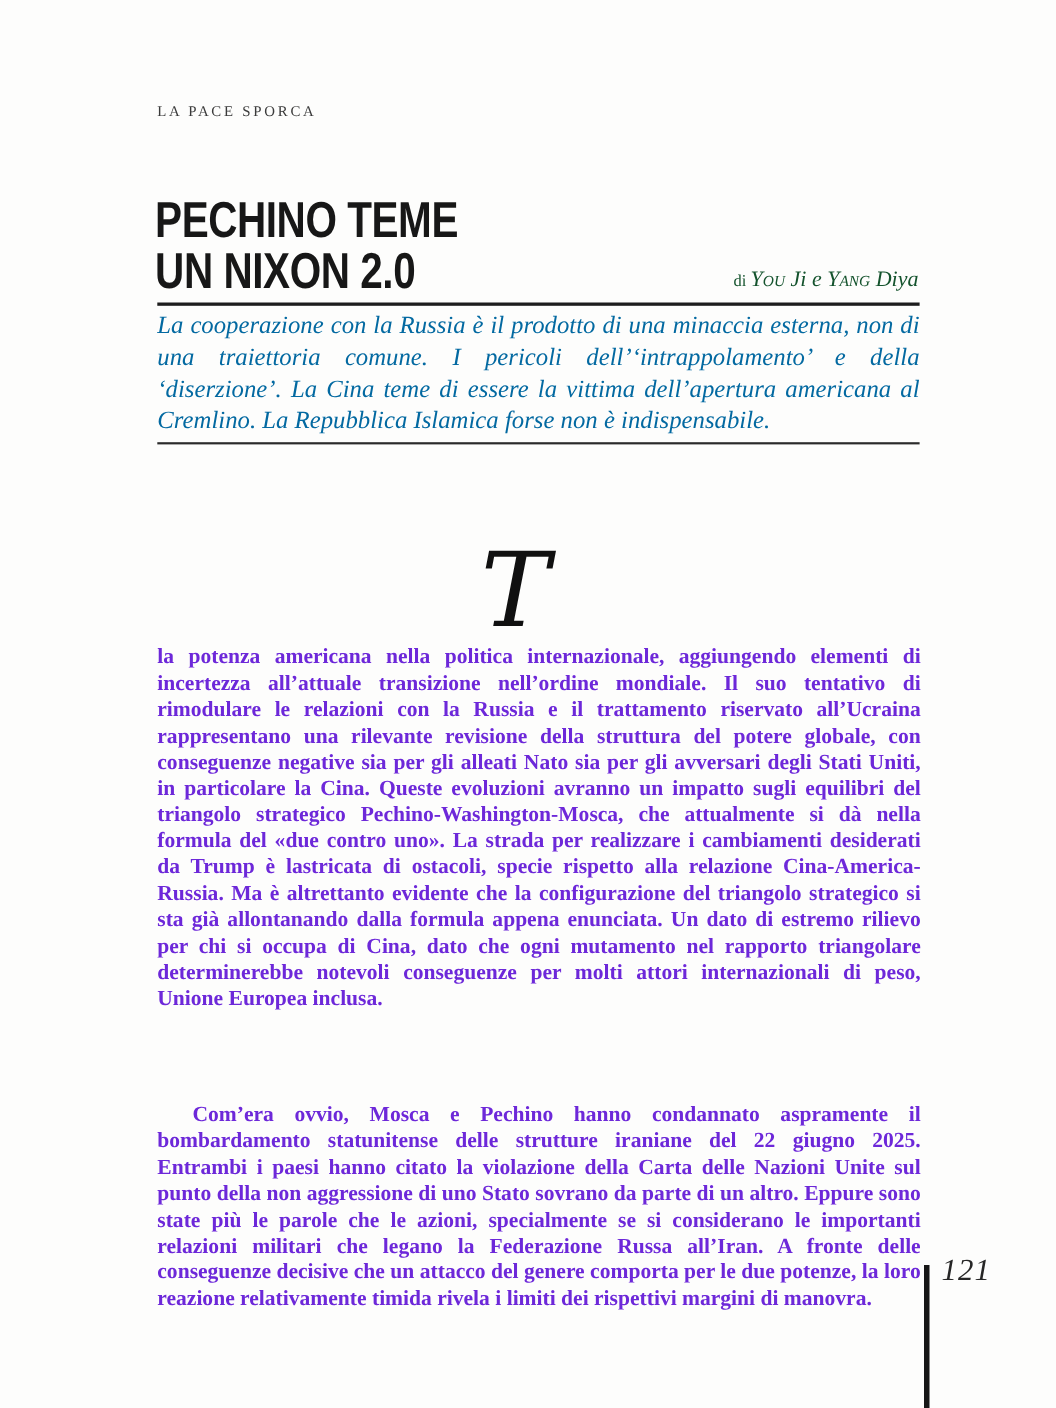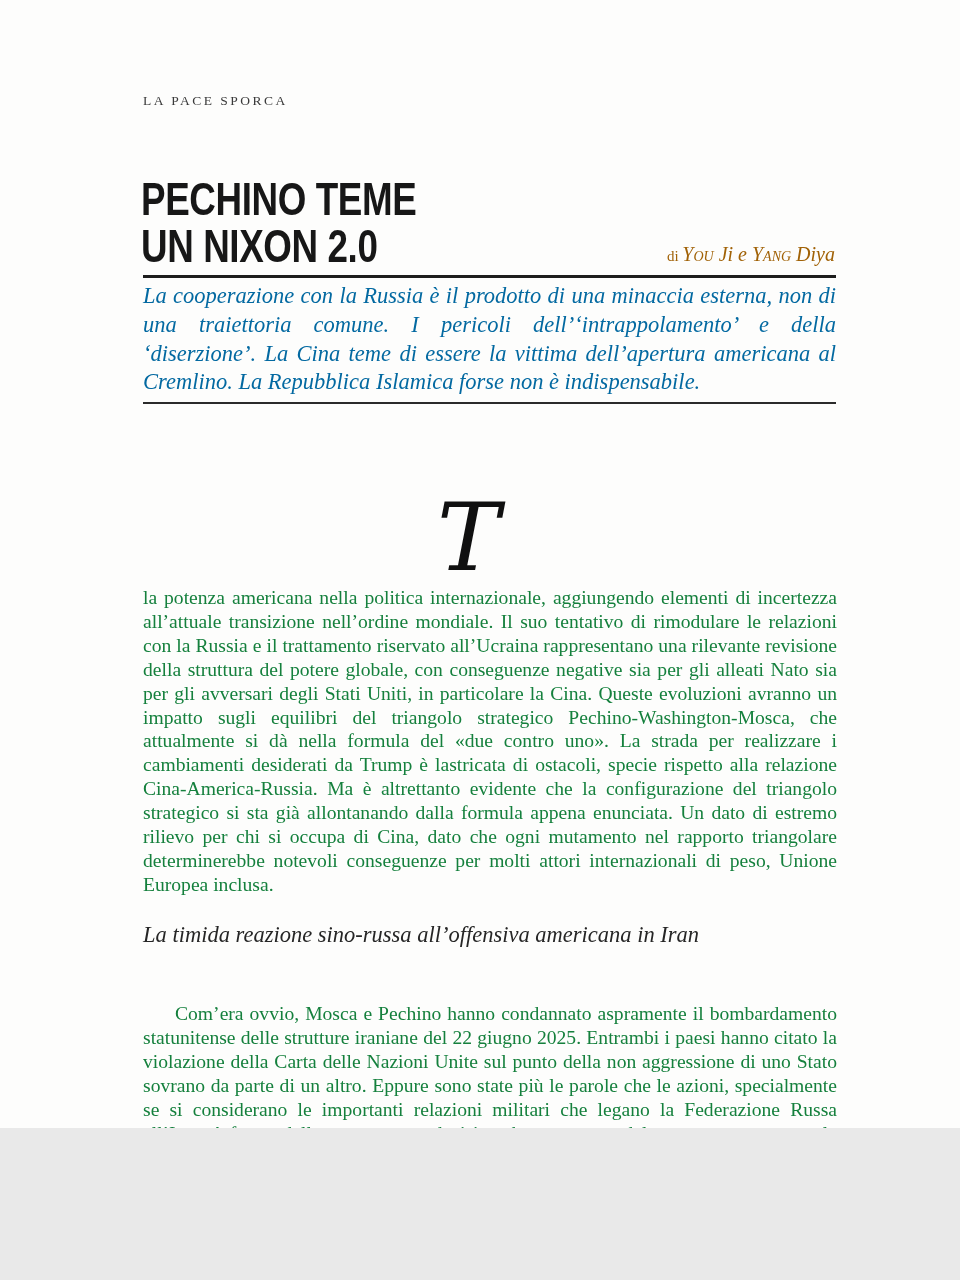--- a/index.html
+++ b/index.html
@@ -3,21 +3,21 @@
 <meta charset="utf-8">
 <style>
   html, body {
     margin: 0;
     padding: 0;
     background: #e9e9e9;
   }
   .page {
     position: relative;
     width: 960px;
-    height: 1128px;
+    height: 1280px;
     margin: 0 auto;
     background: #fdfdfc;
     overflow: hidden;
     font-family: "Liberation Serif", serif;
     color: #333;
   }
   .running-head {
     position: absolute;
     left: 143px;
     top: 93px;
@@ -39,21 +39,21 @@
     color: #171717;
     transform: scaleX(0.80);
     transform-origin: left top;
     white-space: nowrap;
   }
   .byline {
     position: absolute;
     right: 125px;
     top: 243px;
     font-size: 20px;
-    color: #a16207;
+    color: #14532d;
     white-space: nowrap;
   }
   .byline .prefix {
     font-size: 15px;
     font-style: normal;
   }
   .byline .it {
     font-style: italic;
   }
   .byline .sc {
@@ -108,21 +108,22 @@
     white-space: nowrap;
   }
   .body-text {
     position: absolute;
     left: 143px;
     width: 694px;
     margin: 0;
     font-size: 19.6px;
     line-height: 23.9px;
     text-align: justify;
-    color: #15803d;
+    color: #6d28d9;
+    font-weight: bold;
   }
   .para-1 { top: 586px; }
   .para-2 { top: 1002px; text-indent: 32px; }
   .section-heading {
     position: absolute;
     left: 143px;
     top: 922px;
     margin: 0;
     font-style: italic;
     font-weight: normal;
@@ -168,21 +169,20 @@
   <p class="abstract">La cooperazione con la Russia è il prodotto di una minaccia esterna, non di una traiettoria comune. I pericoli dell’‘intrappolamento’ e della ‘diserzione’. La Cina teme di essere la vittima dell’apertura americana al Cremlino. La Repubblica Islamica forse non è indispensabile.</p>
 
   <div class="rule rule-mid"></div>
 
   <div class="drop-line">
     <span class="dropcap">T</span>
   </div>
 
   <p class="body-text para-1">la potenza americana nella politica internazionale, aggiungendo elementi di incertezza all’attuale transizione nell’ordine mondiale. Il suo tentativo di rimodulare le relazioni con la Russia e il trattamento riservato all’Ucraina rappresentano una rilevante revisione della struttura del potere globale, con conseguenze negative sia per gli alleati Nato sia per gli avversari degli Stati Uniti, in particolare la Cina. Queste evoluzioni avranno un impatto sugli equilibri del triangolo strategico Pechino-Washington-Mosca, che attualmente si dà nella formula del «due contro uno». La strada per realizzare i cambiamenti desiderati da Trump è lastricata di ostacoli, specie rispetto alla relazione Cina-America-Russia. Ma è altrettanto evidente che la configurazione del triangolo strategico si sta già allontanando dalla formula appena enunciata. Un dato di estremo rilievo per chi si occupa di Cina, dato che ogni mutamento nel rapporto triangolare determinerebbe notevoli conseguenze per molti attori internazionali di peso, Unione Europea inclusa.</p>
 
-  <h2 class="section-heading">La timida reazione sino-russa all’offensiva americana in Iran</h2>
 
   <p class="body-text para-2">Com’era ovvio, Mosca e Pechino hanno condannato aspramente il bombardamento statunitense delle strutture iraniane del 22 giugno 2025. Entrambi i paesi hanno citato la violazione della Carta delle Nazioni Unite sul punto della non aggressione di uno Stato sovrano da parte di un altro. Eppure sono state più le parole che le azioni, specialmente se si considerano le importanti relazioni militari che legano la Federazione Russa all’Iran. A fronte delle conseguenze decisive che un attacco del genere comporta per le due potenze, la loro reazione relativamente timida rivela i limiti dei rispettivi margini di manovra.</p>
 
   <div class="folio-bar"></div>
 
   <div class="folio-number">121</div>
 
 </div>
 
 </body></html>

